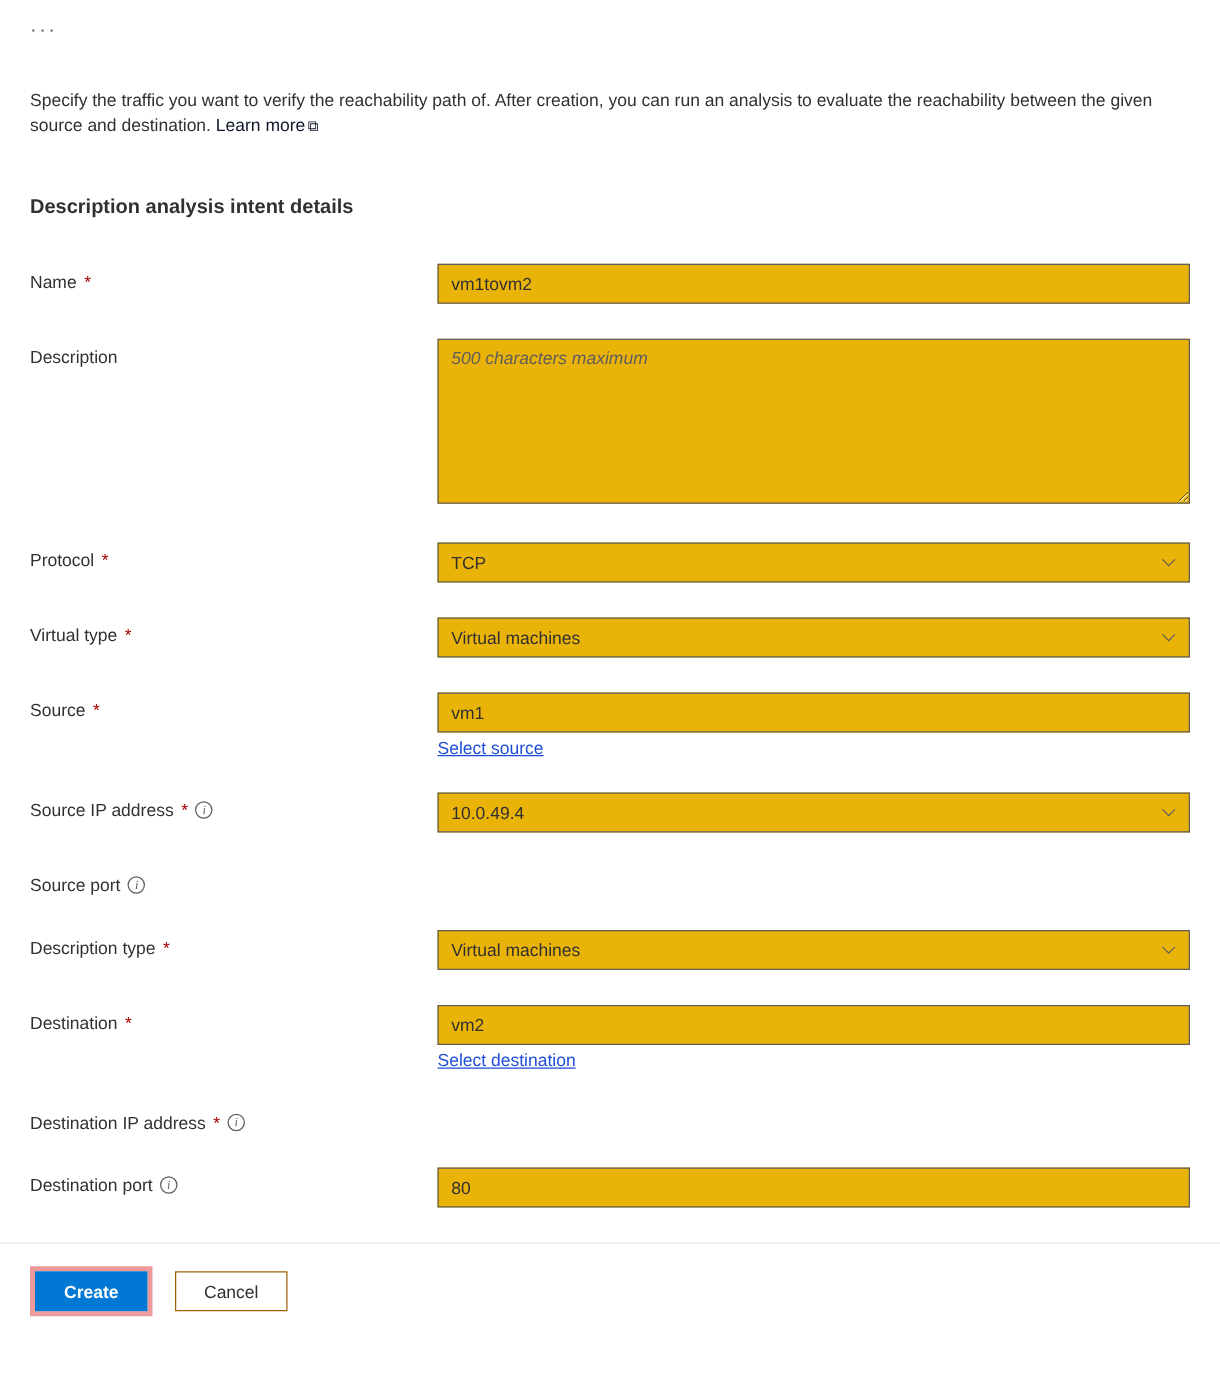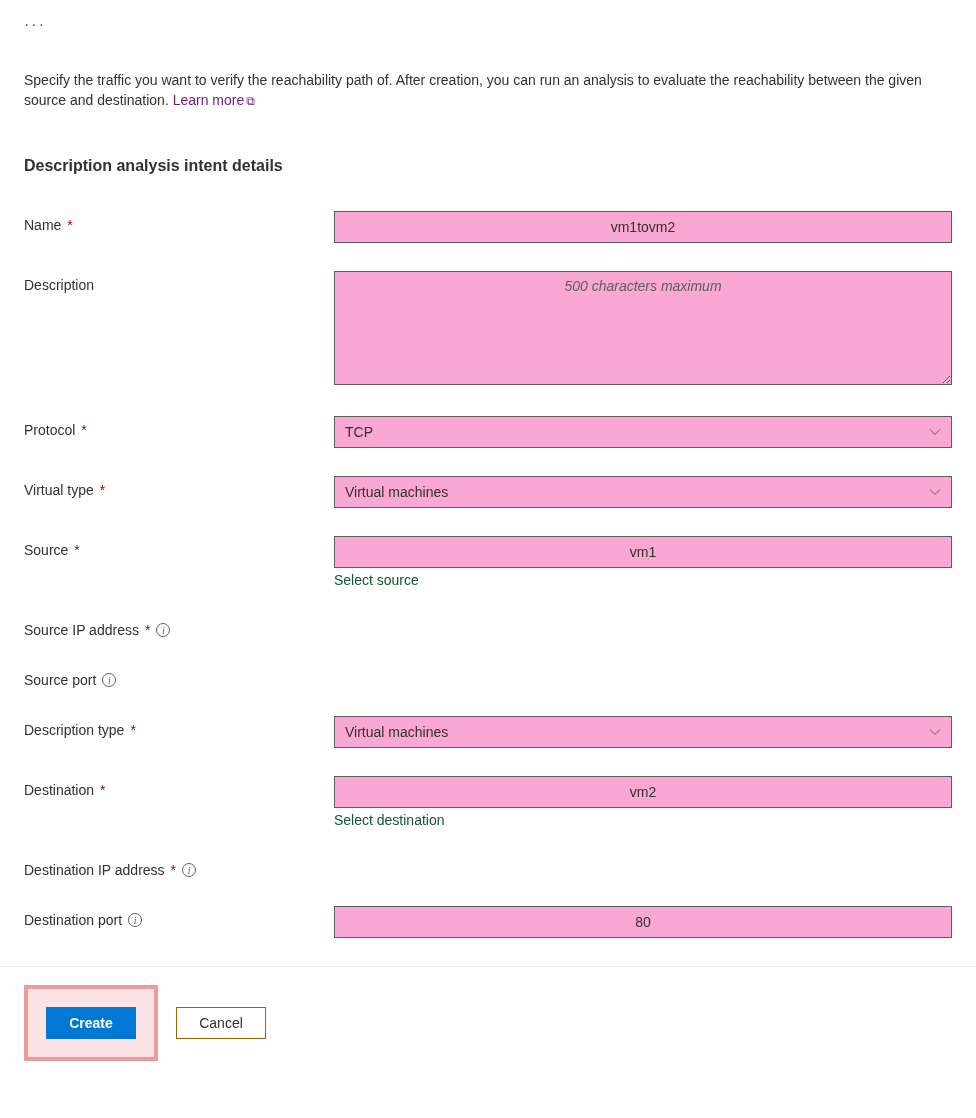--- a/index.html
+++ b/index.html
@@ -31,37 +31,38 @@
     color: #605e5c;
     cursor: pointer;
   }
   .intro {
     font-size: 14px;
     line-height: 20px;
     color: #323130;
     margin-bottom: 46px;
   }
   .link {
-    color: #701a75;
+    color: #0f172a;
     cursor: pointer;
     text-decoration: none;
   }
   .ext-icon {
     font-size: 12px;
     margin-left: 2px;
   }
   .section-header {
     font-size: 16px;
     font-weight: 600;
     margin-bottom: 36px;
   }
   .form-row {
     display: flex;
     align-items: flex-start;
     margin-bottom: 28px;
+    gap: 16px;
   }
   .label-col {
     width: 310px;
     flex-shrink: 0;
     padding-top: 6px;
     font-size: 14px;
     display: flex;
     align-items: center;
     gap: 6px;
   }
@@ -83,27 +84,26 @@
   .input-col {
     flex: 1;
     min-width: 0;
   }
   .text-input, .select-input, .textarea-input {
     width: 100%;
     border: 1px solid #605e5c;
     font-size: 14px;
     font-family: inherit;
     padding: 6px 10px;
-    background: #f9a8d4;
-    color: #323130;
-    text-align: center;
+    background: #eab308;
+    color: #323130;
   }
   .text-input { height: 32px; }
   .textarea-input {
-    height: 114px;
+    height: 132px;
     resize: both;
   }
   .textarea-input::placeholder, .text-input::placeholder {
     color: #605e5c;
     font-style: italic;
   }
   .select-input {
     height: 32px;
     position: relative;
     display: flex;
@@ -111,25 +111,26 @@
     justify-content: space-between;
     cursor: pointer;
   }
   .chevron {
     width: 12px;
     height: 12px;
     flex-shrink: 0;
   }
   .chevron svg { display: block; }
   .sub-link {
-    color: #14532d;
+    color: #1d4ed8;
     font-size: 14px;
     cursor: pointer;
     margin-top: 4px;
     display: inline-block;
+    text-decoration: underline;
   }
   .footer-sep {
     border: none;
     border-top: 1px solid #edebe9;
     margin: 14px 0 0 0;
     width: 976px;
     margin-left: -24px;
   }
   .footer {
     display: flex;
@@ -154,21 +155,21 @@
     border: 1px solid #a16207;
     padding: 6px 18px;
     font-size: 14px;
     cursor: pointer;
     height: 32px;
     min-width: 90px;
   }
   .highlight-box {
     border: 4px solid #ef9a9a;
     background: #fbe3e3;
-    padding: 18px;
+    padding: 0;
     display: inline-flex;
   }
 </style>
 </head>
 <body>
 
 <div class="page">
 
   <div class="title-row">
     <div class="more-dots">···</div>
@@ -244,20 +245,30 @@
       <span class="sub-link">Select source</span>
     </div>
   </div>
 
   <div class="form-row">
     <div class="label-col">
       <span>Source IP address</span>
         <span class="req">*</span>
       <span class="info-icon">i</span>
     </div>
+    <div class="input-col">
+      <div class="select-input">
+        <span>10.0.49.4</span>
+        <span class="chevron">
+            <svg viewBox="0 0 12 12" width="12" height="12">
+              <path d="M1 3.5 L6 8.5 L11 3.5" stroke="#605e5c" stroke-width="1" fill="none"></path>
+            </svg>
+          </span>
+      </div>
+    </div>
   </div>
 
   <div class="form-row">
     <div class="label-col">
       <span>Source port</span>
       <span class="info-icon">i</span>
     </div>
   </div>
 
   <div class="form-row">

